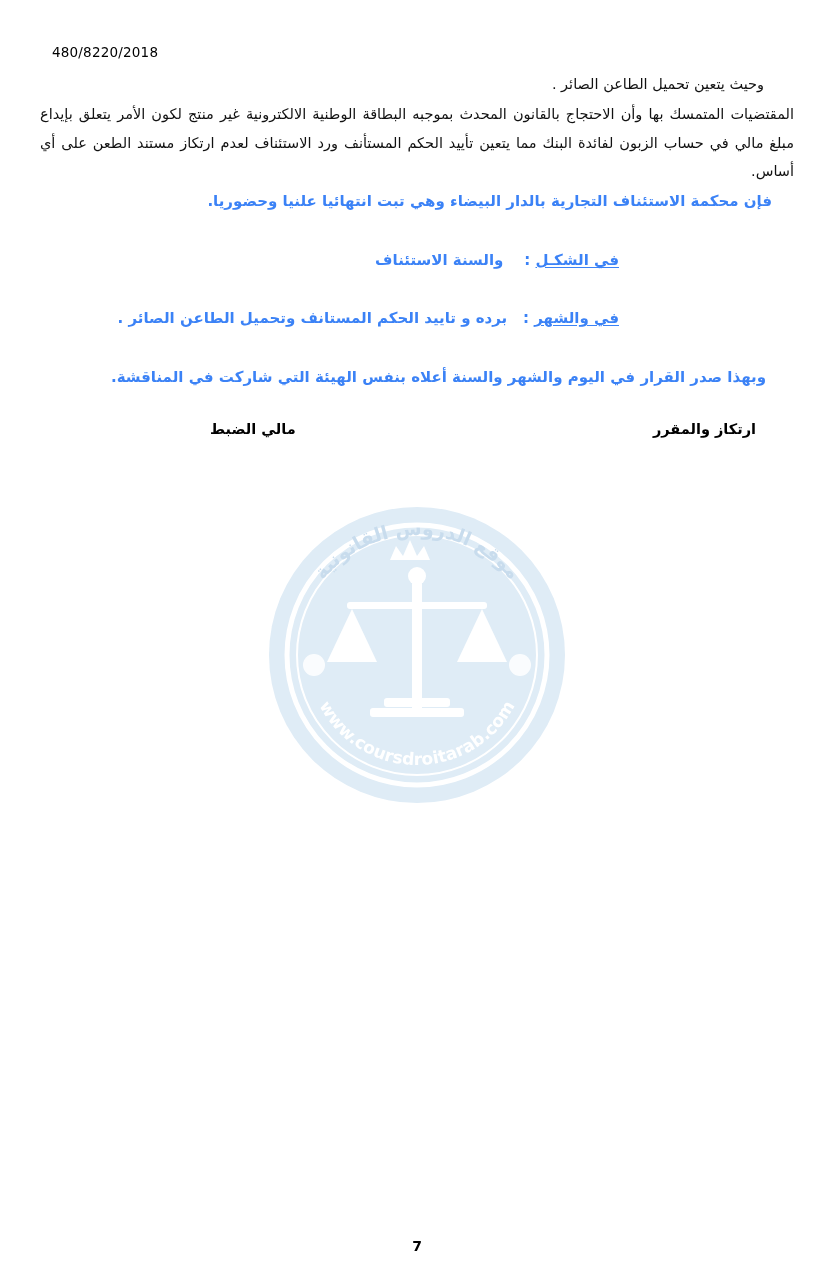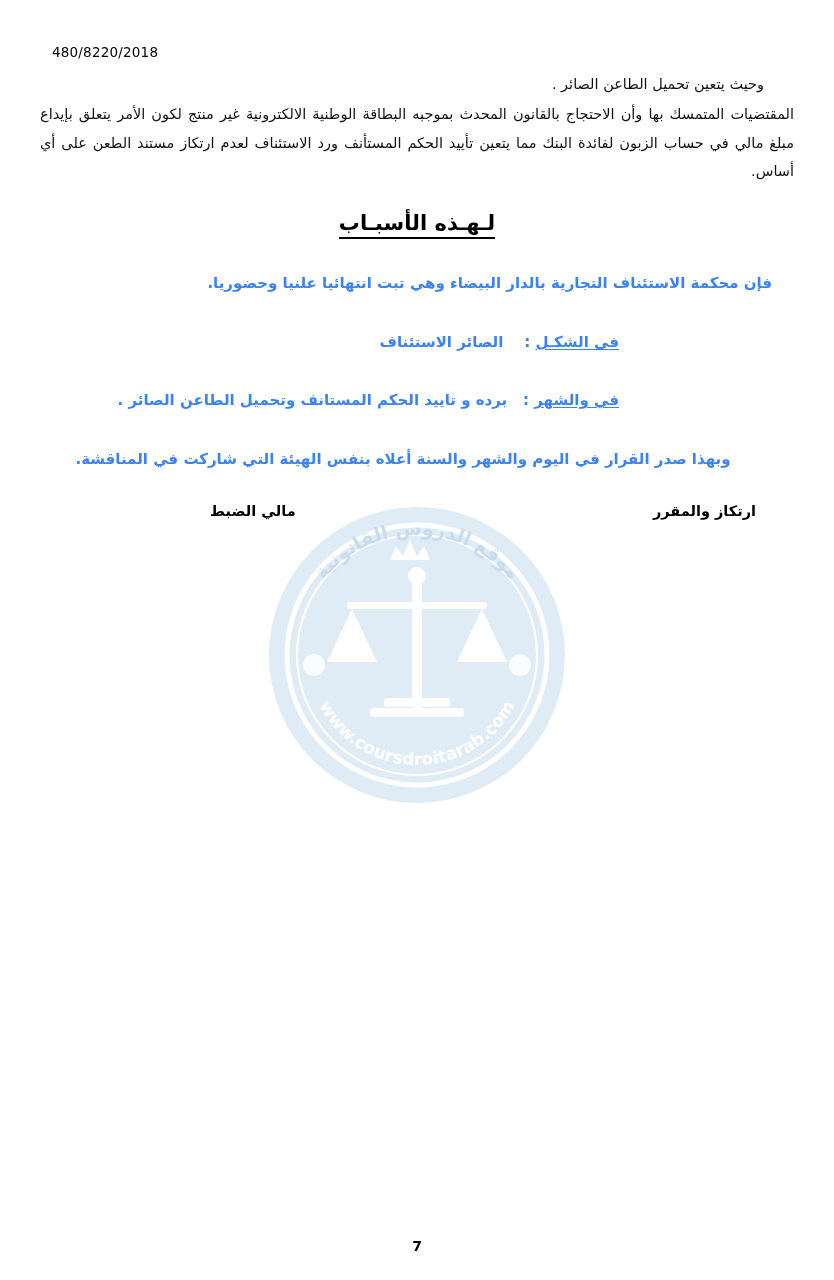--- a/index.html
+++ b/index.html
@@ -76,21 +76,21 @@
     line-height: 1.9;
     margin: 0 0 30px 0;
     text-align: right;
     color: #3b82f6;
   }
   .ruling.center-ish {
     padding-right: 22px;
   }
   .ruling.indent-1 { padding-right: 175px; }
   .ruling.indent-2 { padding-right: 175px; }
-  .ruling.indent-3 { padding-right: 28px; text-align: center; }
+  .ruling.indent-3 { padding-right: 28px; }
   .u {
     text-decoration: underline;
     text-underline-offset: 2px;
   }
 
   
   .signatures {
     direction: rtl;
     display: flex;
     justify-content: space-between;
@@ -166,31 +166,28 @@
   </div>
 
   <div class="content">
 
     <div class="file-number">480/8220/2018</div>
 
     <p class="para short-right">وحيث يتعين تحميل الطاعن الصائر .</p>
 
     <p class="para opening">المقتضيات المتمسك بها وأن الاحتجاج بالقانون المحدث بموجبه البطاقة الوطنية الالكترونية غير منتج لكون الأمر يتعلق بإيداع مبلغ مالي في حساب الزبون لفائدة البنك مما يتعين تأييد الحكم المستأنف ورد الاستئناف لعدم ارتكاز مستند الطعن على أي أساس.</p>
 
-    <div class="title-wrap">
-      <span class="title">لـهـذه الأسبـاب</span>
-    </div>
 
     <p class="ruling center-ish">فإن محكمة الاستئناف التجارية بالدار البيضاء وهي تبت انتهائيا علنيا وحضوريا.</p>
 
     <p class="ruling indent-1">
       <span class="u">في الشكـل</span>
       <span>:</span>
       &nbsp;&nbsp;
-      <span>الصائر الاستئناف</span>
+      <span>والسنة الاستئناف</span>
     </p>
 
     <p class="ruling indent-2">
       <span class="u">في والشهر</span>
       <span>:</span>
       &nbsp;
       <span>برده و تاييد الحكم المستانف وتحميل الطاعن الصائر .</span>
     </p>
 
     <p class="ruling indent-3">وبهذا صدر القرار في اليوم والشهر والسنة أعلاه بنفس الهيئة التي شاركت في المناقشة.</p>

